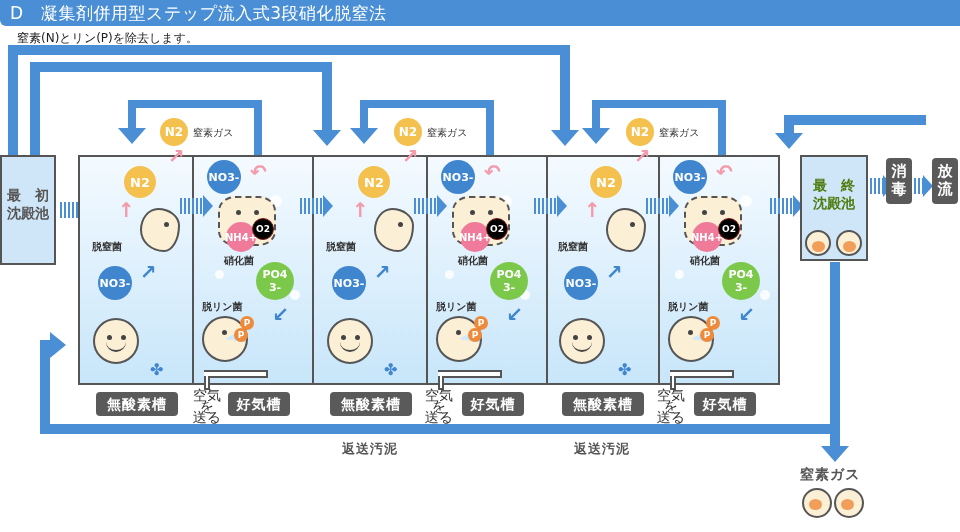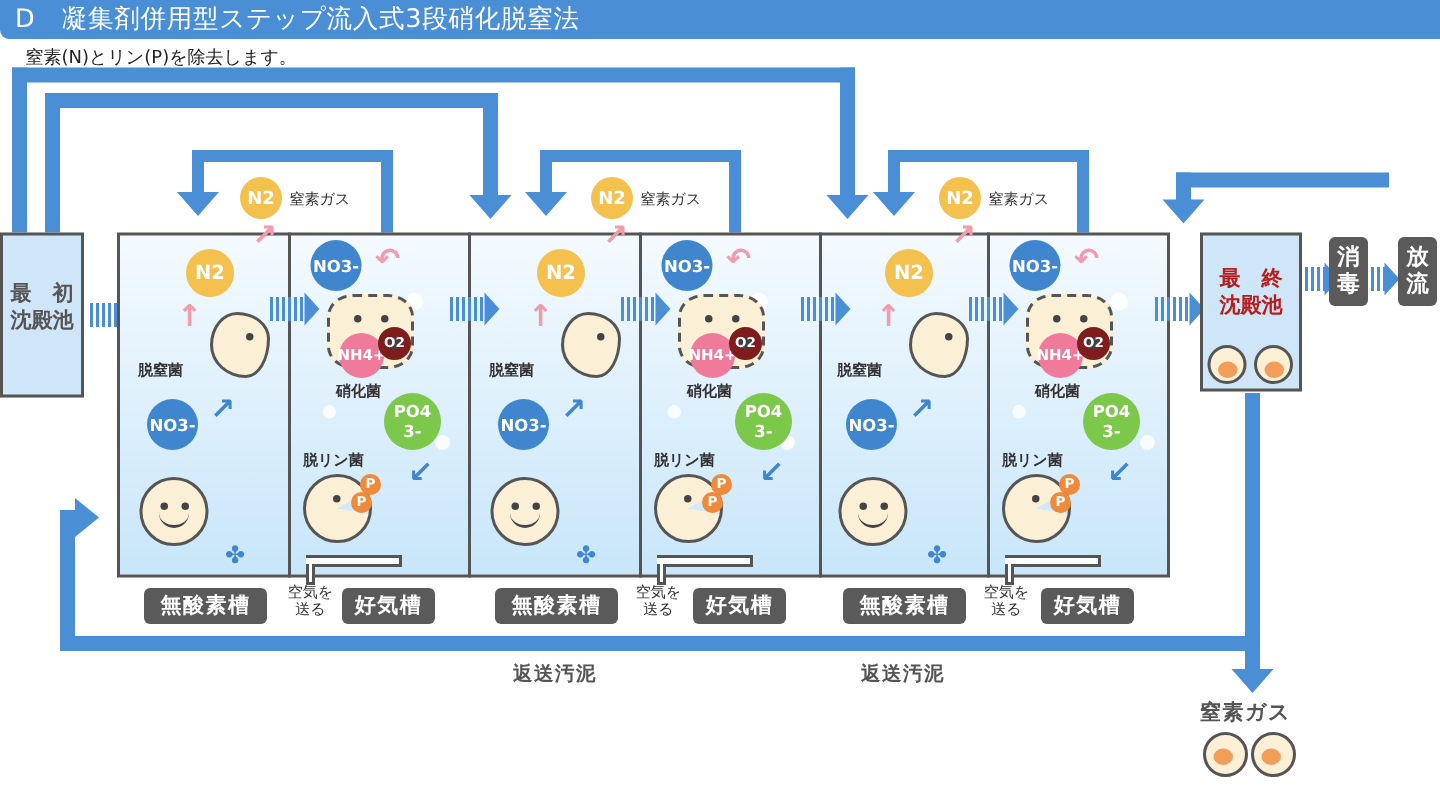--- a/index.html
+++ b/index.html
@@ -8,47 +8,47 @@
   .abs { position: absolute; }
   .title-bar { left: 0; top: 0; width: 960px; height: 26px; background: #4a8fd6; border-radius: 0 0 0 6px;
     color: #fff; font-size: 17px; line-height: 26px; padding-left: 10px; letter-spacing: 0.5px; }
   .subtitle { left: 17px; top: 30px; font-size: 12px; color: #222; }
   .pipe { position: absolute; background: #4a8fd6; }
   .arrow-down { position: absolute; width: 0; height: 0; border-left: 14px solid transparent; border-right: 14px solid transparent; border-top: 16px solid #4a8fd6; }
   .arrow-right { position: absolute; width: 0; height: 0; border-top: 13px solid transparent; border-bottom: 13px solid transparent; border-left: 16px solid #4a8fd6; }
   .tank { position: absolute; border: 2px solid #555; background: linear-gradient(#f4faff, #c8e6fa); }
   .tank-div { position: absolute; width: 2px; background: #555; }
   .label-box { position: absolute; background: #5a5a5a; color: #fff; border-radius: 4px; font-size: 14px; font-weight: bold; text-align: center; line-height: 24px; letter-spacing: 1px; }
-  .air-label { position: absolute; font-size: 10px; text-align: center; line-height: 11px; color: #333; }
+  .air-label { position: absolute; font-size: 14px; text-align: center; line-height: 11px; color: #333; }
   .circle { position: absolute; border-radius: 50%; color: #fff; font-weight: bold; text-align: center; display: flex; align-items: center; justify-content: center; }
   .n2 { background: #f4c04e; width: 32px; height: 32px; font-size: 13px; }
   .no3 { background: #3f86cf; width: 34px; height: 34px; font-size: 11px; }
   .po4 { background: #7cc84a; width: 38px; height: 38px; font-size: 11px; }
   .nh4 { background: #f07a9a; width: 30px; height: 30px; font-size: 10px; }
-  .o2 { background: #404040; width: 22px; height: 22px; font-size: 9px; border: 7px solid #7f1d1d; }
+  .o2 { background: #000000; width: 22px; height: 22px; font-size: 9px; border: 1px solid #7f1d1d; }
   .small-text { position: absolute; font-size: 10px; color: #333; font-weight: bold; }
   .face { position: absolute; width: 46px; height: 46px; border-radius: 50%; background: #fbefd6; border: 2px solid #555; }
   .face .eye { position: absolute; width: 5px; height: 5px; background: #444; border-radius: 50%; top: 15px; }
   .face .mouth { position: absolute; left: 11px; top: 22px; width: 20px; height: 10px; border-bottom: 2px solid #444; border-radius: 0 0 12px 12px; }
   .pac { position: absolute; width: 46px; height: 46px; border-radius: 50%; border: 2px solid #555;
     background: conic-gradient(#fbefd6 0deg 60deg, transparent 60deg 100deg, #fbefd6 100deg 360deg); }
   .pac .eye { position: absolute; width: 5px; height: 5px; background: #444; border-radius: 50%; left: 18px; top: 12px; }
   .pchip { position: absolute; width: 14px; height: 14px; border-radius: 50%; background: #ee8a3a; color: #fff; font-size: 9px; font-weight: bold; text-align: center; line-height: 14px; }
   .blob { position: absolute; width: 40px; height: 44px; background: #fbefd6; border: 2px solid #555; border-radius: 45% 55% 40% 60% / 50% 40% 60% 50%; }
   .blob .eye { position: absolute; width: 5px; height: 5px; background: #444; border-radius: 50%; left: 22px; top: 12px; }
   .star { position: absolute; width: 58px; height: 50px; background: #fbefd6; border: 2px dashed #555; border-radius: 30%; }
   .star .eye { position: absolute; width: 5px; height: 5px; background: #444; border-radius: 50%; top: 12px; }
   .pink-arrow { position: absolute; color: #f39aab; font-size: 20px; font-weight: bold; line-height: 1; }
   .blue-arrow { position: absolute; color: #3f86cf; font-size: 20px; font-weight: bold; line-height: 1; }
   .fan { position: absolute; color: #3f86cf; font-size: 16px; }
   .stripe-arrow { position: absolute; width: 24px; height: 16px;
     background: repeating-linear-gradient(90deg, #4a8fd6 0 2px, transparent 2px 4px); }
   .stripe-arrow::after { content: ""; position: absolute; right: -9px; top: -3px; border-top: 11px solid transparent; border-bottom: 11px solid transparent; border-left: 10px solid #4a8fd6; }
   .vbox { position: absolute; background: #5a5a5a; color: #fff; border-radius: 4px; font-size: 15px; font-weight: bold; text-align: center; line-height: 18px; padding-top: 4px; }
-  .settle { position: absolute; background: #cfe6f8; border: 2px solid #555; font-weight: bold; font-size: 14px; color: #b91c1c; text-align: center; }
+  .settle { position: absolute; background: #cfe6f8; border: 2px solid #555; font-weight: bold; font-size: 14px; color: #4d7c0f; text-align: center; }
   .sludge { position: absolute; width: 26px; height: 26px; border-radius: 50%; background: #fbefd6; border: 2px solid #555; }
   .sludge::after { content: ""; position: absolute; left: 5px; top: 9px; width: 13px; height: 11px; border-radius: 50%; background: #ee8a3a; opacity: 0.8; }
   .diffuser { position: absolute; height: 8px; border: 2px solid #555; border-left: none; background: #fff; }
   .diffuser-stem { position: absolute; width: 6px; height: 14px; border: 2px solid #555; border-top: none; background: #fff; }
   .bubble { position: absolute; border-radius: 50%; background: #fff; opacity: 0.85; }
   .return-label { position: absolute; font-size: 13px; font-weight: bold; color: #555; letter-spacing: 1px; }
 </style>
 </head>
 <body>
 

